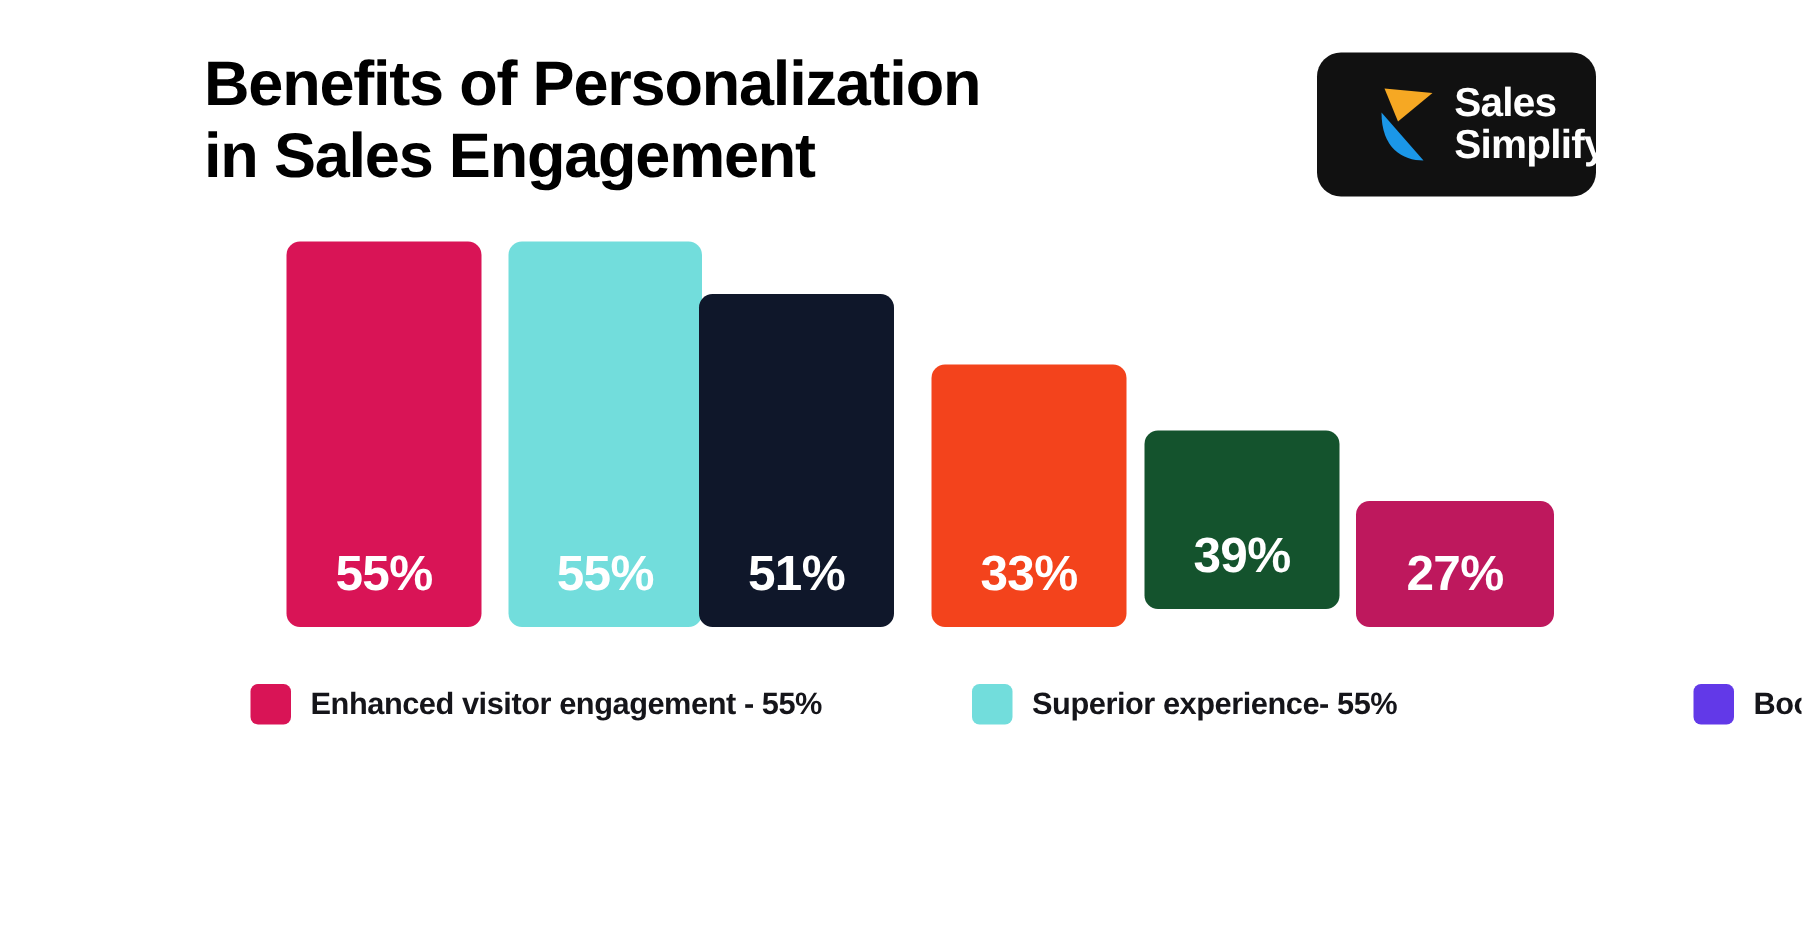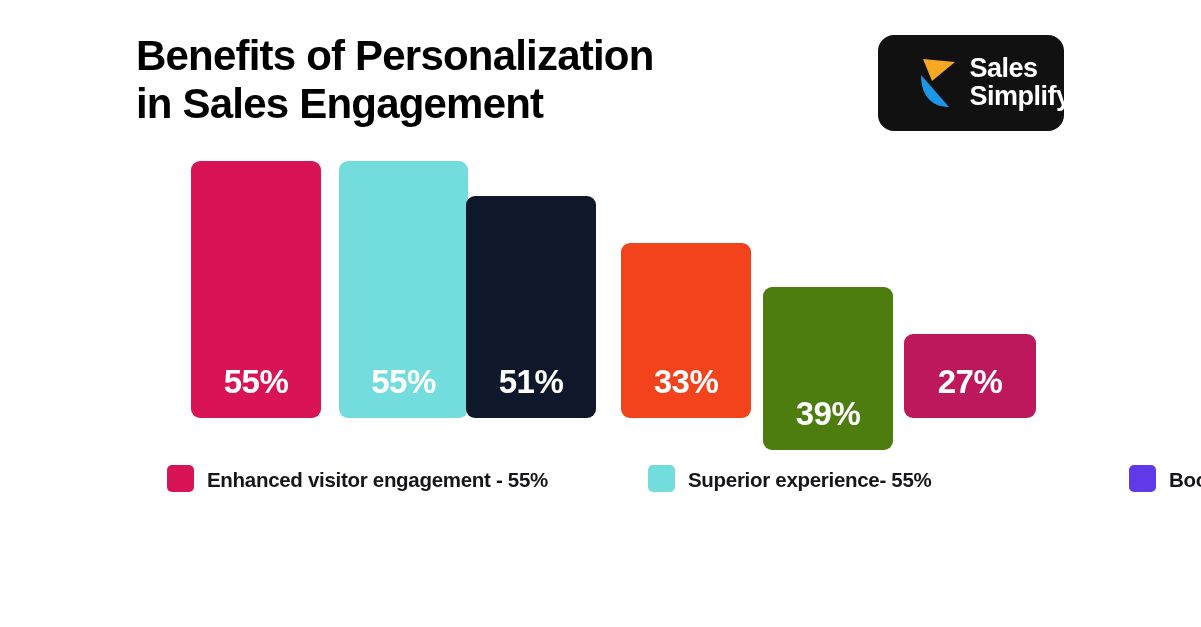--- a/index.html
+++ b/index.html
@@ -76,21 +76,21 @@
     position:absolute;
     left:167px; top:447px;
     width:960px;
     display:grid;
     grid-template-columns:481px 481px;
     grid-auto-rows:45px;
     grid-auto-flow:column;
   }
   .legend-item {
     display:flex;
-    align-items:flex-end;
+    align-items:center;
     gap:13px;
   }
   .legend-swatch {
     width:27px; height:27px;
     border-radius:5px;
     flex:0 0 auto;
   }
   .legend-label {
     font-size:20.5px;
     font-weight:bold;
@@ -124,21 +124,21 @@
       </div>
       <div class="bar" style="left: 339px; top: 161px; width: 129px; height: 257px; background: rgb(114, 221, 220);">
         <div class="bar-value">55%</div>
       </div>
       <div class="bar" style="left: 466px; top: 196px; width: 130px; height: 222px; background: #0f172a;">
         <div class="bar-value">51%</div>
       </div>
       <div class="bar" style="left: 621px; top: 243px; width: 130px; height: 175px; background: rgb(243, 67, 28);">
         <div class="bar-value">33%</div>
       </div>
-      <div class="bar" style="left: 763px; top: 287px; width: 130px; height: 163px; background: #4d7c0f;">
+      <div class="bar" style="left: 763px; top: 287px; width: 130px; height: 119px; background: #14532d;">
         <div class="bar-value">39%</div>
       </div>
       <div class="bar" style="left: 904px; top: 334px; width: 132px; height: 84px; background: #be185d;">
         <div class="bar-value">27%</div>
       </div>
     </div>
 
   <div id="legend">
       <div class="legend-item">
         <span class="legend-swatch" style="background: rgb(217, 20, 86);"></span>

